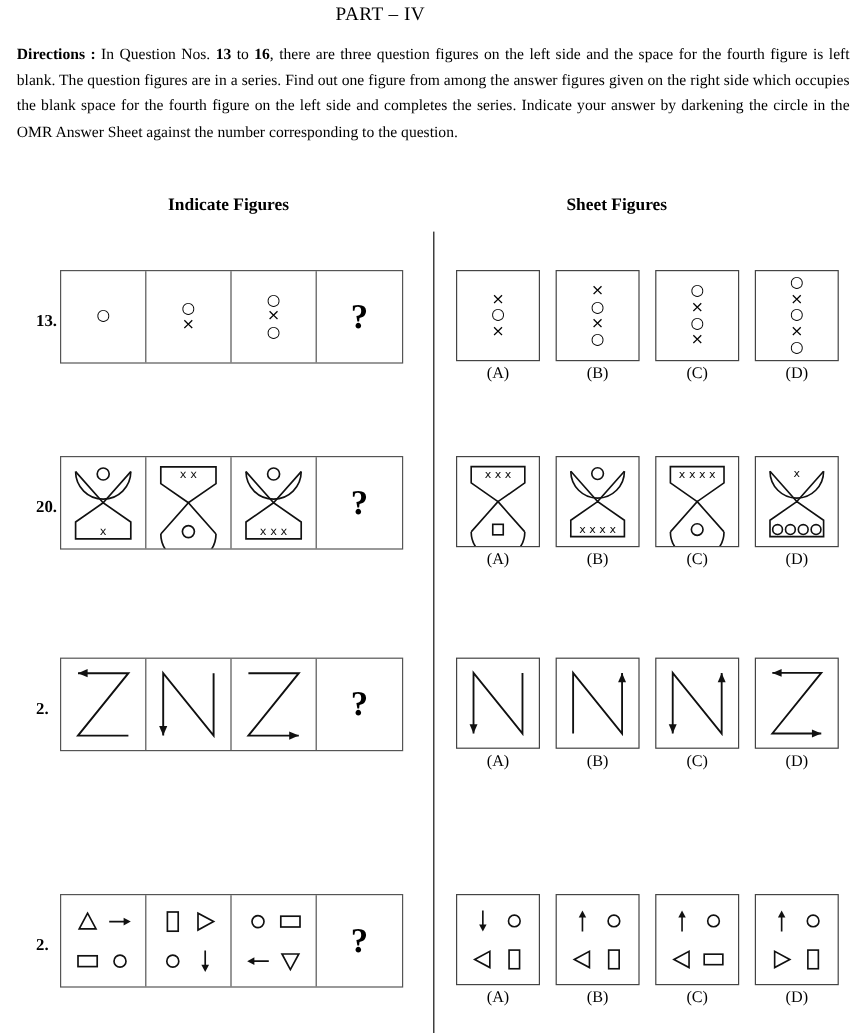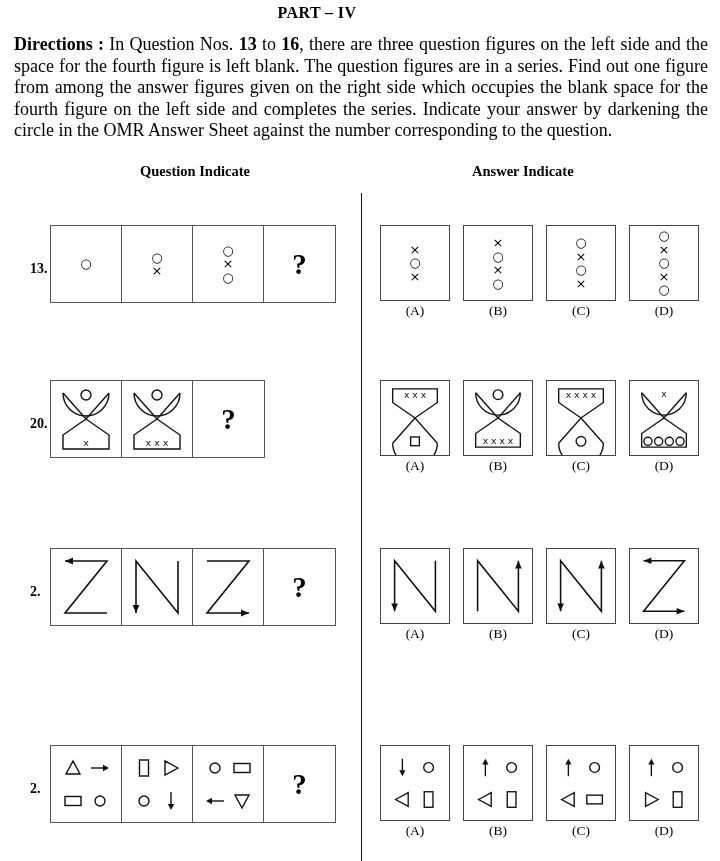--- a/index.html
+++ b/index.html
@@ -17,30 +17,30 @@
   }
 
   
   #part-title {
     position: absolute;
     top: 4px;
     left: 0;
     width: 634px;
     text-align: center;
     font-size: 16px;
-    font-weight: bold;
+    font-weight: normal;
     letter-spacing: 0.4px;
   }
 
   #directions {
     position: absolute;
     top: 34px;
     left: 14px;
     width: 694px;
-    font-size: 18px;
+    font-size: 13px;
     line-height: 21.5px;
     text-align: justify;
   }
   #directions .lead { font-weight: bold; }
   #directions .num  { font-weight: bold; }
 
   
   .col-heading {
     position: absolute;
     font-size: 14.5px;
@@ -149,22 +149,22 @@
 </style>
 </head>
 <body>
 
 <div id="part-title">PART – IV</div>
 
 <div id="directions">
   <span class="lead">Directions :</span><span> In Question Nos. </span><span class="num">13</span><span> to </span><span class="num">16</span><span>, there are three question figures on the left side and the space for the fourth figure is left blank. The question figures are in a series. Find out one figure from among the answer figures given on the right side which occupies the blank space for the fourth figure on the left side and completes the series. Indicate your answer by darkening the circle in the OMR Answer Sheet against the number corresponding to the question.</span>
 </div>
 
-<div class="col-heading" id="heading-question">Question Indicate</div>
-<div class="col-heading" id="heading-answer">Answer Indicate</div>
+<div class="col-heading" id="heading-question">Indicate Figures</div>
+<div class="col-heading" id="heading-answer">Sheet Figures</div>
 
 <div id="center-divider"></div>
 
 <div id="rows-root">
     <div class="qrow" style="top: 225px;">
       <div class="qnum">13.</div>
       <div class="qstrip">
         <div class="qcell">
           <div class="stack">
             <div class="glyph">○</div>
@@ -238,20 +238,31 @@
       <div class="qnum">20.</div>
       <div class="qstrip">
         <div class="qcell">
           <div class="fig">
             <svg viewBox="0 0 70 76" preserveAspectRatio="xMidYMid meet">
               <path fill="none" stroke="#111111" stroke-width="1.4" d="M 12 12 A 23 23 0 0 0 58 12"></path>
               <path fill="none" stroke="#111111" stroke-width="1.4" d="M 12 12 L 35 38 L 58 12"></path>
               <path fill="none" stroke="#111111" stroke-width="1.4" d="M 35 38 L 12 54 L 12 68 L 58 68 L 58 54 Z"></path>
               <circle fill="none" stroke="#111111" stroke-width="1.4" cx="35" cy="14" r="5"></circle>
               <text x="35" y="62" font-size="9.5" font-family="DejaVu Sans, sans-serif" fill="#111111" text-anchor="middle" dominant-baseline="middle">x</text>
+            </svg>
+          </div>
+        </div>
+        <div class="qcell">
+          <div class="fig">
+            <svg viewBox="0 0 70 76" preserveAspectRatio="xMidYMid meet">
+              <path fill="none" stroke="#111111" stroke-width="1.4" d="M 12 64 A 23 23 0 0 0 58 64"></path>
+              <path fill="none" stroke="#111111" stroke-width="1.4" d="M 12 64 L 35 38 L 58 64"></path>
+              <path fill="none" stroke="#111111" stroke-width="1.4" d="M 35 38 L 12 22 L 12 8 L 58 8 L 58 22 Z"></path>
+              <text x="35" y="15" font-size="9.5" font-family="DejaVu Sans, sans-serif" fill="#111111" text-anchor="middle" dominant-baseline="middle">x x</text>
+              <circle fill="none" stroke="#111111" stroke-width="1.4" cx="35" cy="62" r="5"></circle>
             </svg>
           </div>
         </div>
         <div class="qcell">
           <div class="fig">
             <svg viewBox="0 0 70 76" preserveAspectRatio="xMidYMid meet">
               <path fill="none" stroke="#111111" stroke-width="1.4" d="M 12 12 A 23 23 0 0 0 58 12"></path>
               <path fill="none" stroke="#111111" stroke-width="1.4" d="M 12 12 L 35 38 L 58 12"></path>
               <path fill="none" stroke="#111111" stroke-width="1.4" d="M 35 38 L 12 54 L 12 68 L 58 68 L 58 54 Z"></path>
               <circle fill="none" stroke="#111111" stroke-width="1.4" cx="35" cy="14" r="5"></circle>

